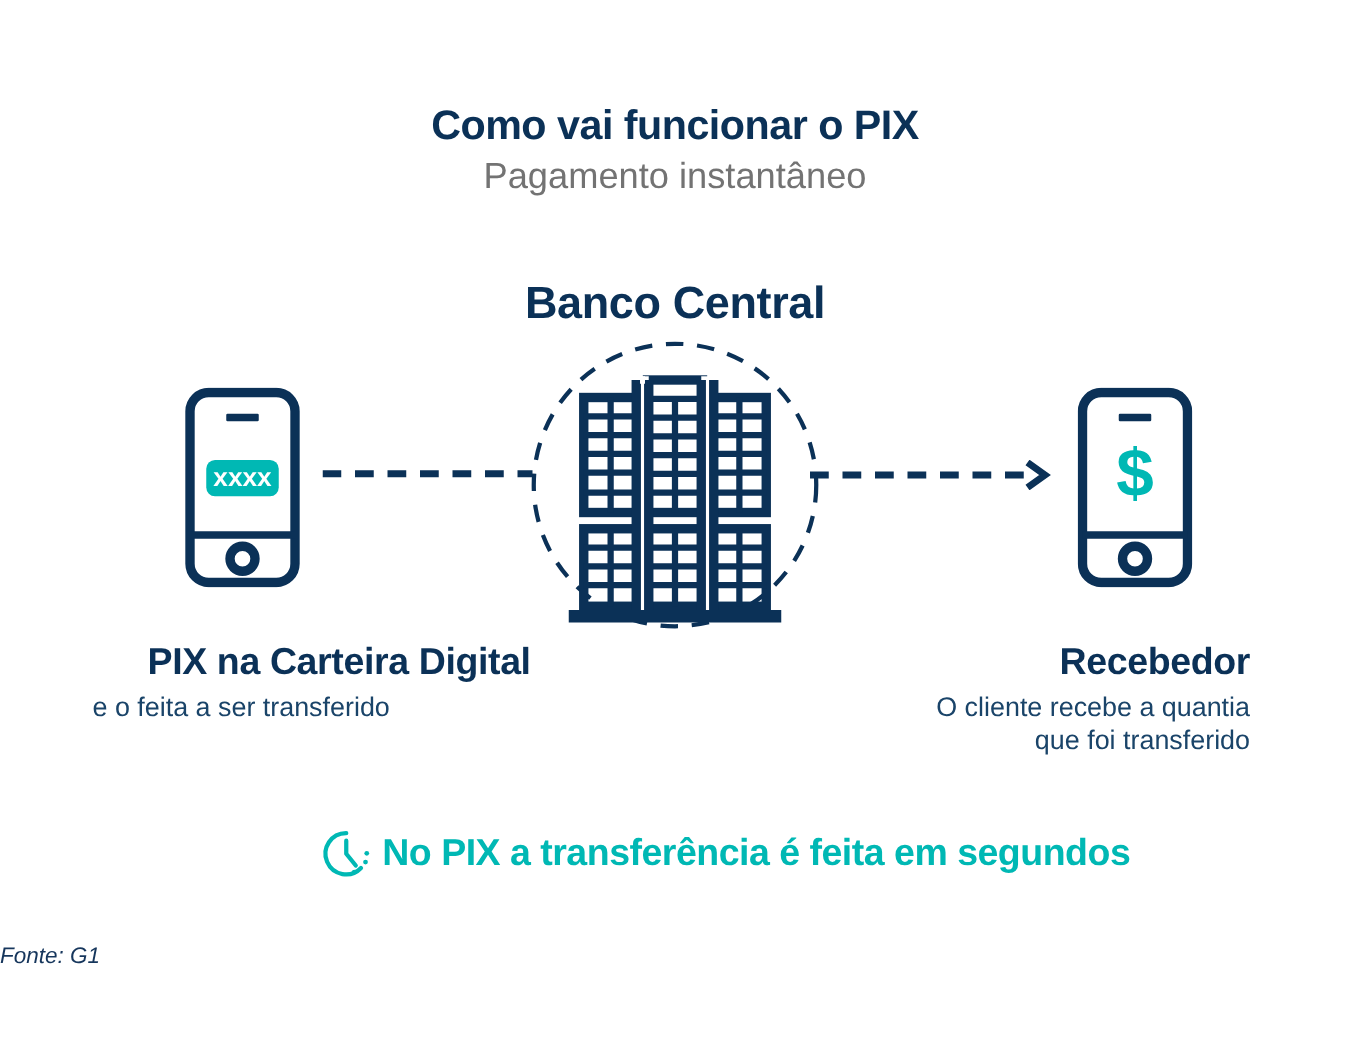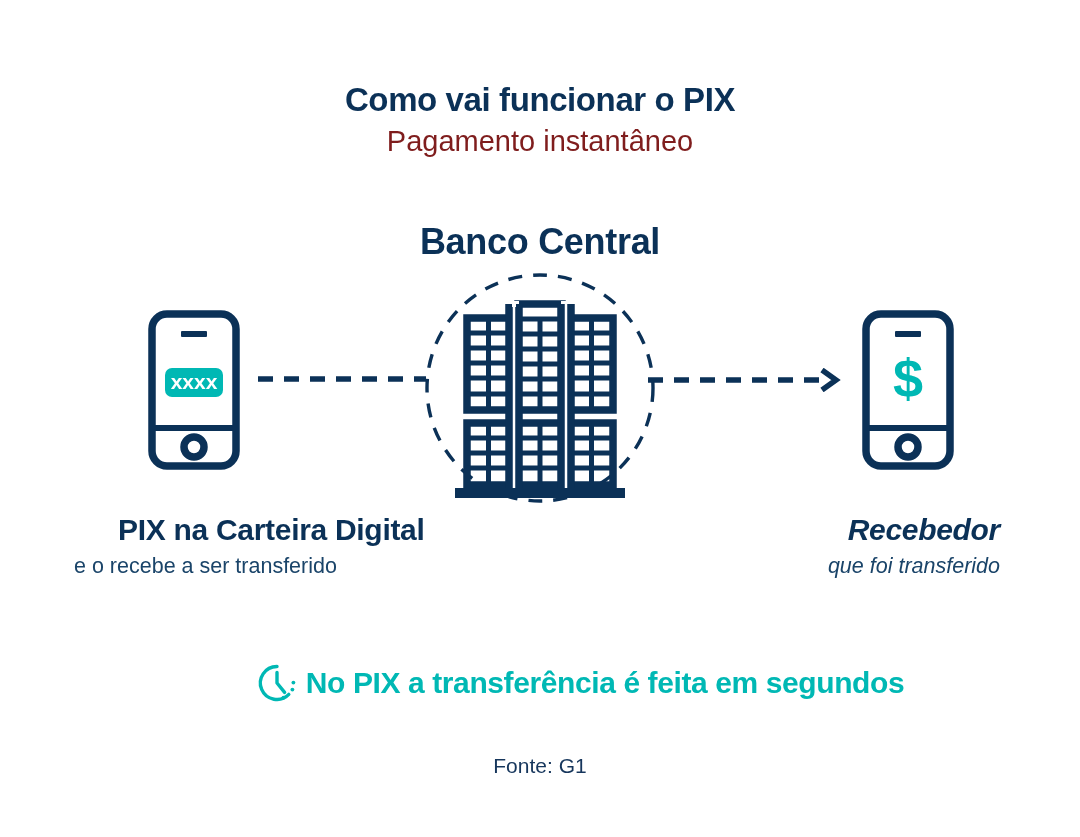--- a/index.html
+++ b/index.html
@@ -37,21 +37,21 @@
     line-height: 1.1;
   }
   .subtitle {
     position: absolute;
     top: 126px;
     left: 0;
     width: 1080px;
     text-align: center;
     font-size: 29px;
     font-weight: 400;
-    color: #7f1d1d;
+    color: #737373;
     line-height: 1.1;
   }
 
   
   .center-heading {
     position: absolute;
     top: 221px;
     left: 0;
     width: 1080px;
     text-align: center;
@@ -104,21 +104,20 @@
     left: 74px;
     top: 512px;
     width: 440px;
     text-align: left;
   }
   .caption-right {
     left: 600px;
     top: 512px;
     width: 400px;
     text-align: right;
-    font-style: italic;
   }
 
   
   .highlight {
     position: absolute;
     top: 662px;
     left: 0;
     width: 1080px;
     display: flex;
     align-items: center;
@@ -134,22 +133,22 @@
     color: #00b8b4;
     white-space: nowrap;
   }
 
   
   .source {
     position: absolute;
     top: 754px;
     left: 0;
     width: 1080px;
-    text-align: center;
-    font-size: 21px;
+    font-size: 18px;
+    font-style: italic;
     color: #16365c;
   }
 </style>
 </head>
 <body>
 
 <div class="canvas">
 
   <div class="title">Como vai funcionar o PIX</div>
   <div class="subtitle">Pagamento instantâneo</div>
@@ -271,25 +270,26 @@
 
   <div class="connector conn-right">
     <svg width="196" height="24" viewBox="0 0 196 24">
       <line x1="0" y1="12" x2="172" y2="12" stroke="#0b3157" stroke-width="5.5" stroke-dasharray="15 11" stroke-linecap="butt"></line>
       <polyline points="174,2 188,12 174,22" fill="none" stroke="#0b3157" stroke-width="5.5" stroke-linecap="butt" stroke-linejoin="miter"></polyline>
     </svg>
   </div>
 
   <div class="caption caption-left">
     <div class="heading">PIX na Carteira Digital</div>
-    <div class="line">e o recebe a ser transferido</div>
+    <div class="line">e o feita a ser transferido</div>
   </div>
 
   <div class="caption caption-right">
     <div class="heading">Recebedor</div>
+    <div class="line">O cliente recebe a quantia</div>
     <div class="line">que foi transferido</div>
   </div>
 
   <div class="highlight">
     <svg class="clock" width="42" height="42" viewBox="0 0 42 42">
       <path d="M21 4.5 A16.5 16.5 0 1 0 32.8 32.4" fill="none" stroke="#00b8b4" stroke-width="3.4" stroke-linecap="round"></path>
       <circle cx="36.4" cy="27.6" r="1.9" fill="#00b8b4"></circle>
       <circle cx="37.4" cy="20.6" r="1.9" fill="#00b8b4"></circle>
       <circle cx="27.4" cy="35.6" r="1.9" fill="#00b8b4"></circle>
       <path d="M21 10.5 L21 21 L28.6 30.4" fill="none" stroke="#00b8b4" stroke-width="3.4" stroke-linecap="round" stroke-linejoin="round"></path>

